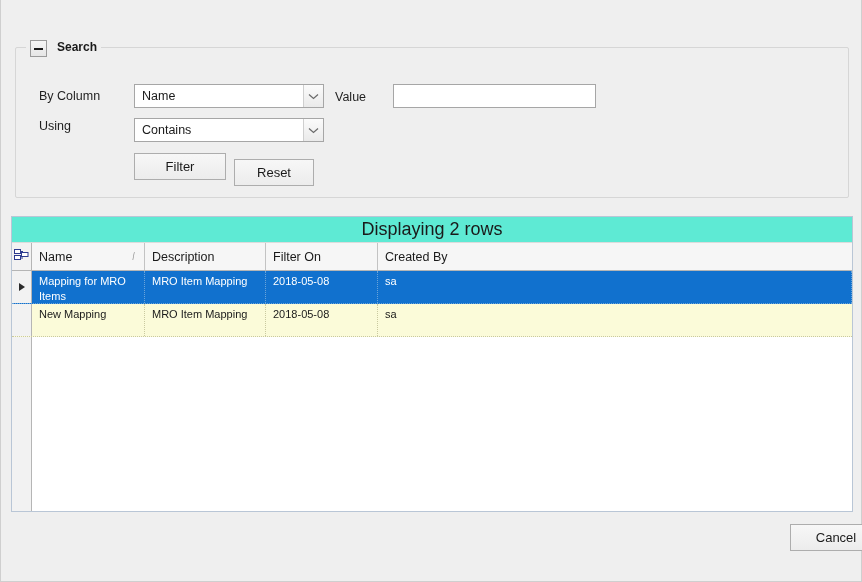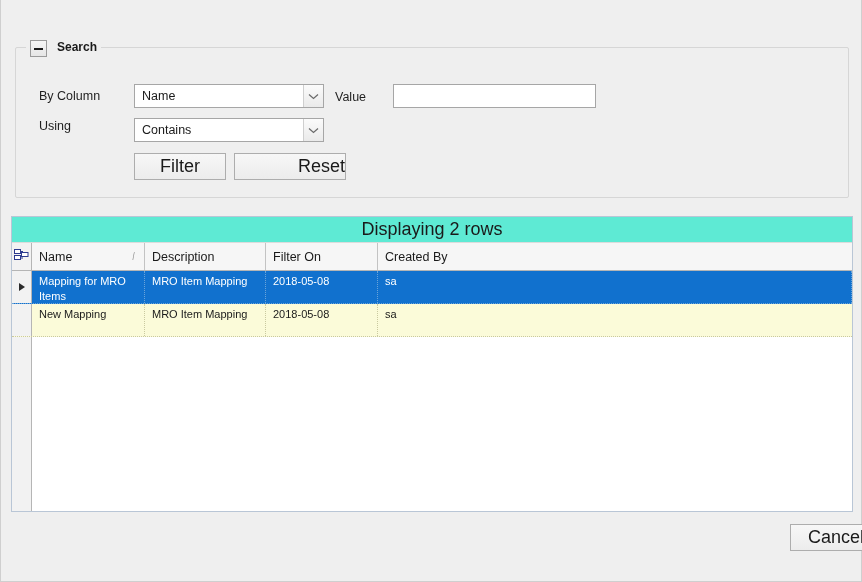--- a/index.html
+++ b/index.html
@@ -166,29 +166,29 @@
     outline: none;
   }
 
   .btn {
     position: absolute;
     height: 27px;
     background: linear-gradient(#f7f7f7, #ececec);
     border: 1px solid #adadad;
     box-sizing: border-box;
     font-family: "Liberation Sans", sans-serif;
-    font-size: 18px;
+    font-size: 13px;
     color: #1a1a1a;
     text-align: center;
     line-height: 25px;
     cursor: default;
     padding: 0;
   }
   .btn-filter { left: 133px; top: 153px; width: 92px; }
-  .btn-reset  { left: 233px; top: 153px; width: 112px; text-align: right; }
+  .btn-reset  { left: 233px; top: 159px; width: 80px; }
   .btn-ok     { left: 657px; top: 524px; width: 92px; }
   .btn-cancel { left: 758px; top: 524px; width: 92px; margin-left: 31px; }
 
   
   .grid {
     position: absolute;
     left: 10px;
     top: 216px;
     width: 842px;
     height: 296px;

